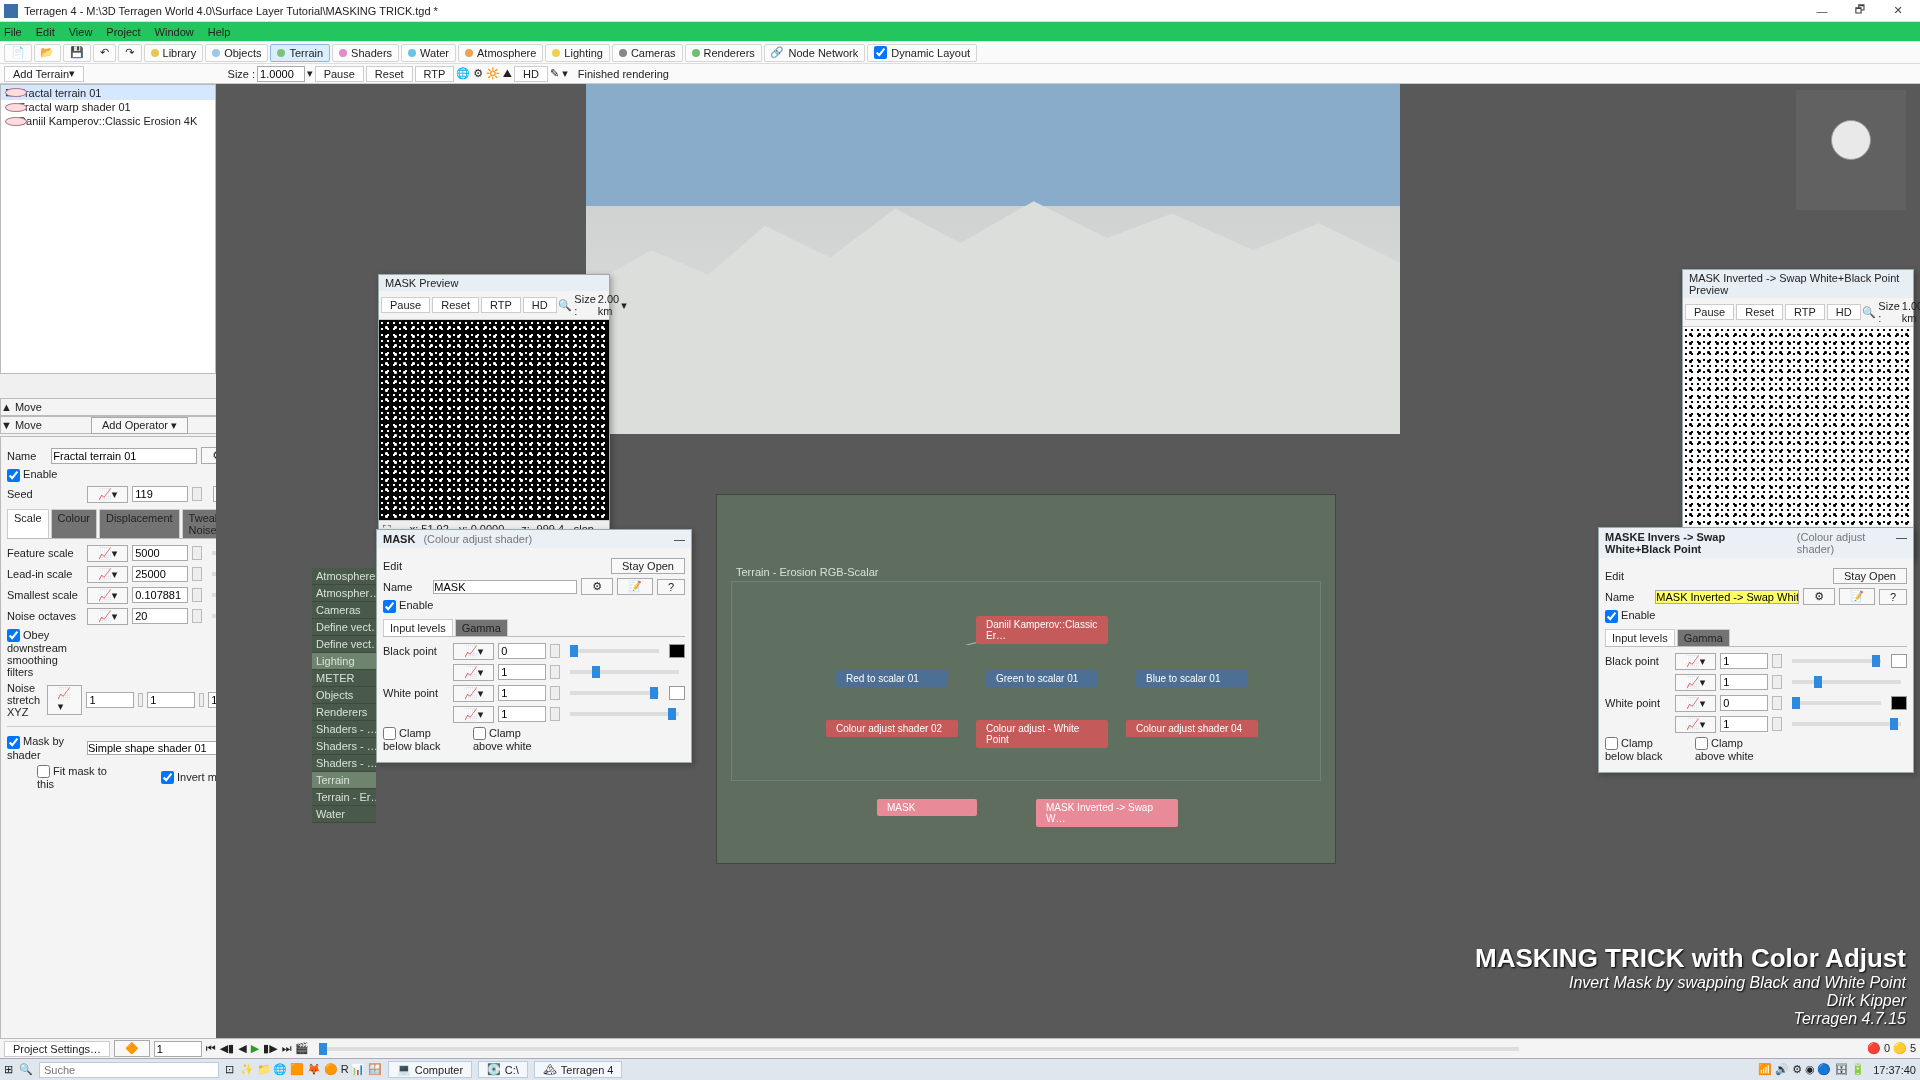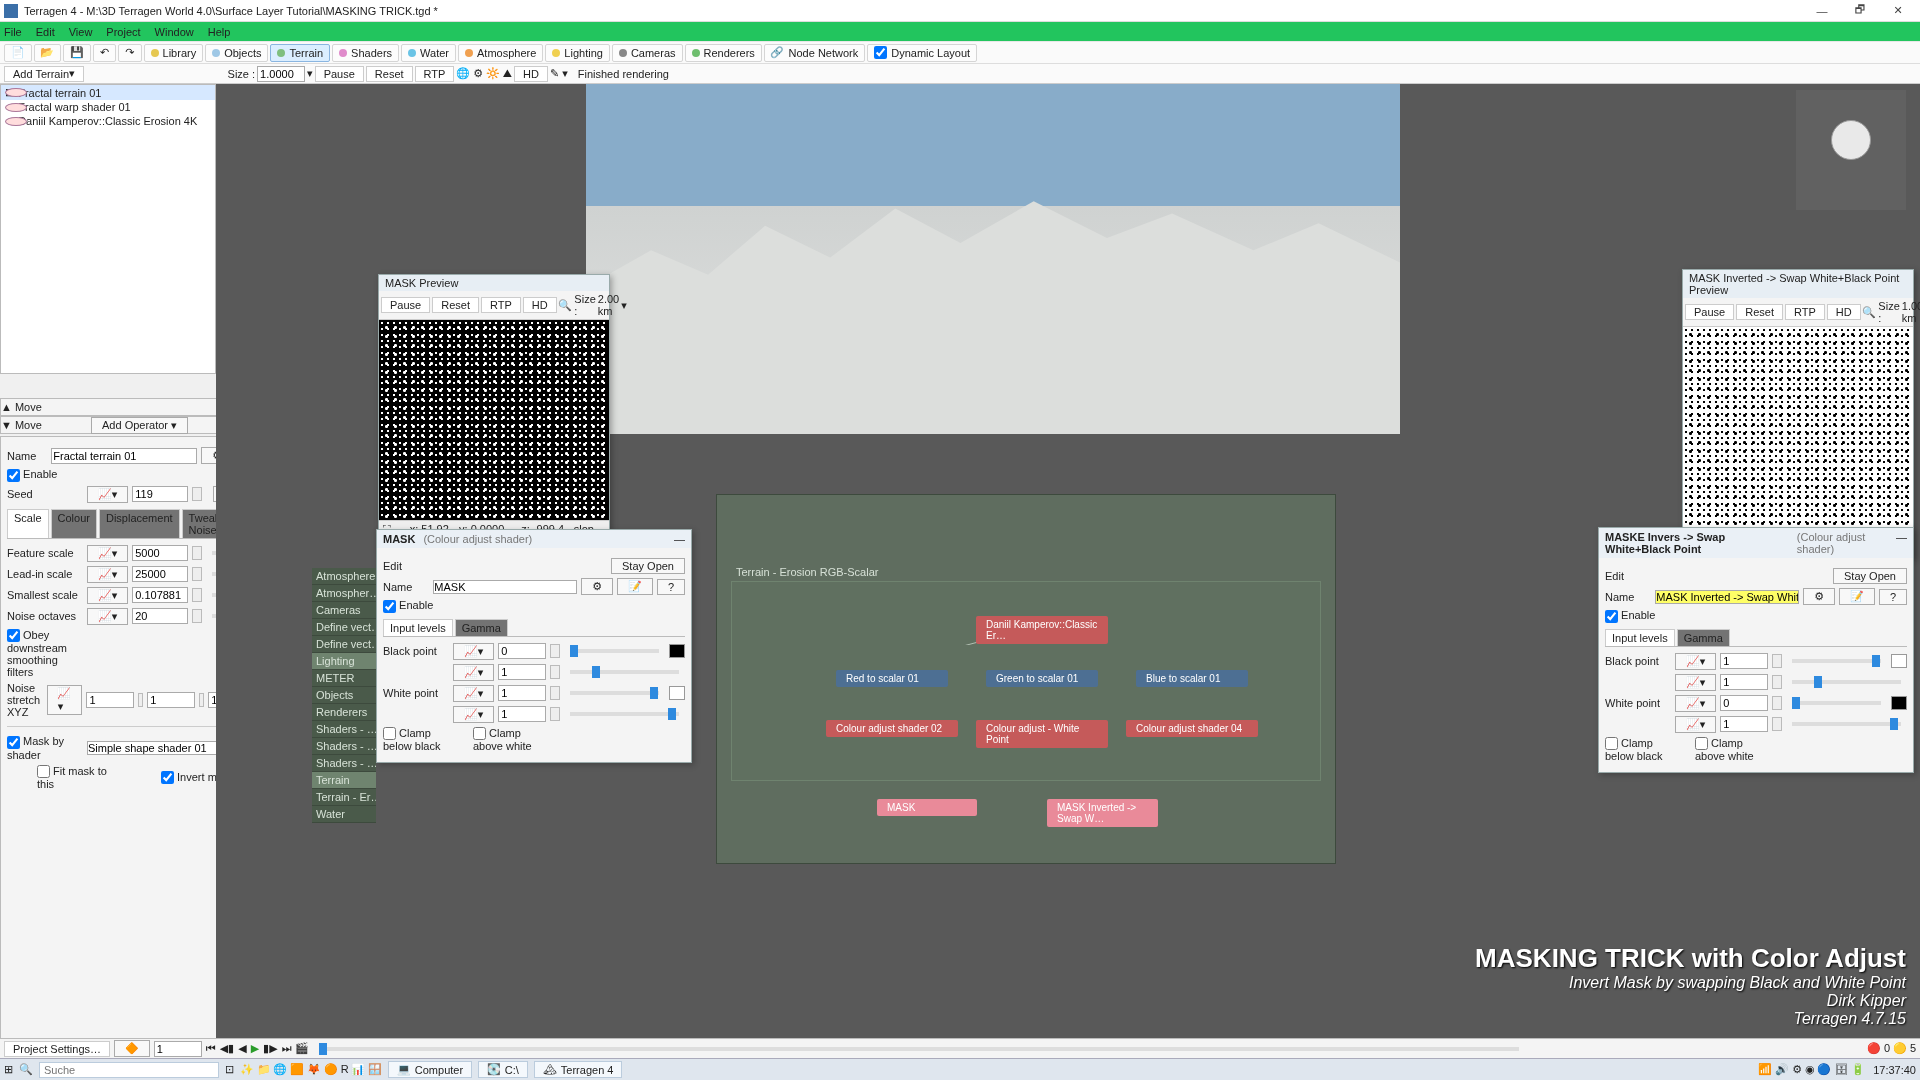--- a/index.html
+++ b/index.html
@@ -365,21 +365,21 @@
         <div class="gtitle">Terrain - Erosion RGB-Scalar</div>
         <div class="node red" style="left:244px;top:34px;width:132px">Daniil Kamperov::Classic Er…</div>
         <div class="node blue" style="left:104px;top:88px;width:112px">Red to scalar 01</div>
         <div class="node blue" style="left:254px;top:88px;width:112px">Green to scalar 01</div>
         <div class="node blue" style="left:404px;top:88px;width:112px">Blue to scalar 01</div>
         <div class="node red" style="left:94px;top:138px;width:132px">Colour adjust shader 02</div>
         <div class="node red" style="left:244px;top:138px;width:132px">Colour adjust - White Point</div>
         <div class="node red" style="left:394px;top:138px;width:132px">Colour adjust shader 04</div>
       </div>
       <div class="node pink" style="left:160px;top:304px;width:100px">MASK</div>
-      <div class="node pink" style="left:330px;top:304px;width:111px">MASK Inverted -&gt; Swap W…</div>
+      <div class="node pink" style="left:319px;top:304px;width:142px">MASK Inverted -&gt; Swap W…</div>
     </div>
 
     <div class="dlg" style="left:160px;top:445px;width:316px">
       <div class="dtitle">
           <b>MASK</b>
           <span class="sub">(Colour adjust shader)</span>
           <span style="margin-left:auto">—</span>
         </div>
       <div class="body">
         <div class="row">

